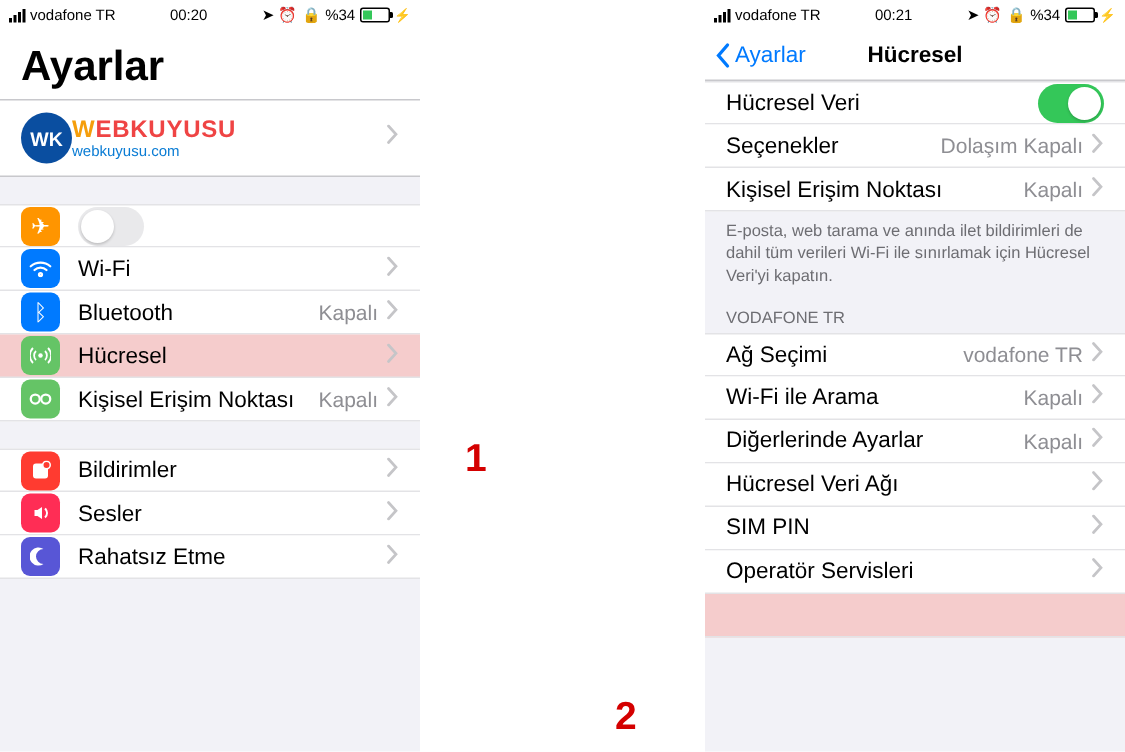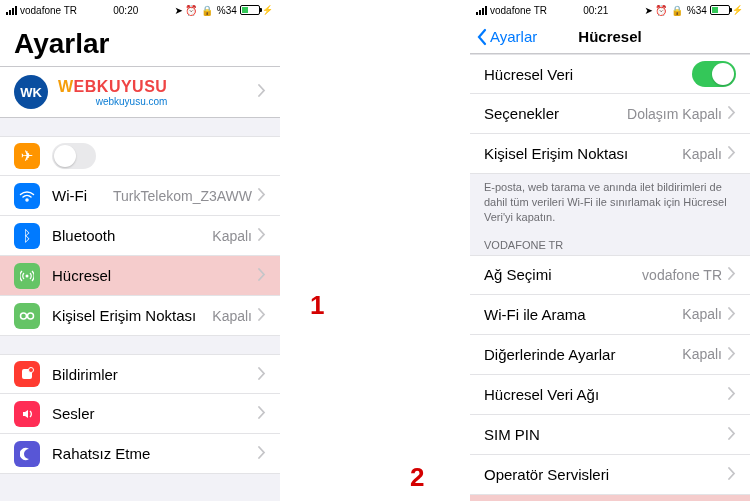--- a/index.html
+++ b/index.html
@@ -76,37 +76,37 @@
   .nav .back {
     position:absolute; left:6px; color:#007aff; font-size:15px;
     display:flex; align-items:center; gap:2px;
   }
   .nav .title {
     font-size:15px; font-weight:600;
   }
   
   .promo {
     background:#fff; border-top:0.5px solid #c8c8cc; border-bottom:0.5px solid #c8c8cc;
-    padding:8px 14px; display:flex; align-items:center; gap:10px;text-align:right;
+    padding:8px 14px; display:flex; align-items:center; 
   }
   .promo .logo {
     width:34px; height:34px; border-radius:50%; background:#0a4ea0;
     color:#fff; font-weight:800; font-size:13px;
     display:flex; align-items:center; justify-content:center;
     position:relative;
   }
   .promo .brand .line1{ font-weight:800; font-size:16px; letter-spacing:0.5px; }
   .promo .brand .line1 .w{ color:#f59e0b; }
   .promo .brand .line1 .rest{ color:#ef4444; }
   .promo .brand .line2{ color:#0a7cd4; font-size:10px; }
   
   .group { margin-top: 18px; }
   .group.first { margin-top: 0; }
   .row {
-    background:#fff; height:40px; padding:0 14px;
+    background:#fff; height:29px; padding:0 14px;
     display:flex; align-items:center; font-size:15px;
     border-bottom:0.5px solid #e3e3e6;
     position:relative;
   }
   .row:first-child{ border-top:0.5px solid #e3e3e6; }
   .row .icon {
     width:26px; height:26px; border-radius:6px; margin-right:12px;
     display:flex; align-items:center; justify-content:center;
     color:#fff; flex:0 0 26px;
   }
@@ -193,21 +193,20 @@
           <div class="knob"></div>
         </div>
     </div>
     <div class="row">
       <div class="icon" style="background:#007aff">
           <svg width="16" height="12" viewBox="0 0 16 12">
             <path d="M8 11a1 1 0 100-2 1 1 0 000 2zM4 7a6 6 0 018 0M1.5 4.5a10 10 0 0113 0" stroke="#fff" stroke-width="1.5" fill="none" stroke-linecap="round"></path>
           </svg>
         </div>
       <div class="label">Wi-Fi</div>
-      <div class="value">TurkTelekom_Z3AWW</div>
       <span class="chev"><svg viewBox="0 0 8 13">
             <path d="M1 1l5 5.5L1 12" stroke="#c5c5c8" stroke-width="1.8" fill="none" stroke-linecap="round"></path>
           </svg></span>
     </div>
     <div class="row">
       <div class="icon" style="background:#007aff">ᛒ</div>
       <div class="label">Bluetooth</div>
       <div class="value">Kapalı</div>
       <span class="chev"><svg viewBox="0 0 8 13">
             <path d="M1 1l5 5.5L1 12" stroke="#c5c5c8" stroke-width="1.8" fill="none" stroke-linecap="round"></path>

